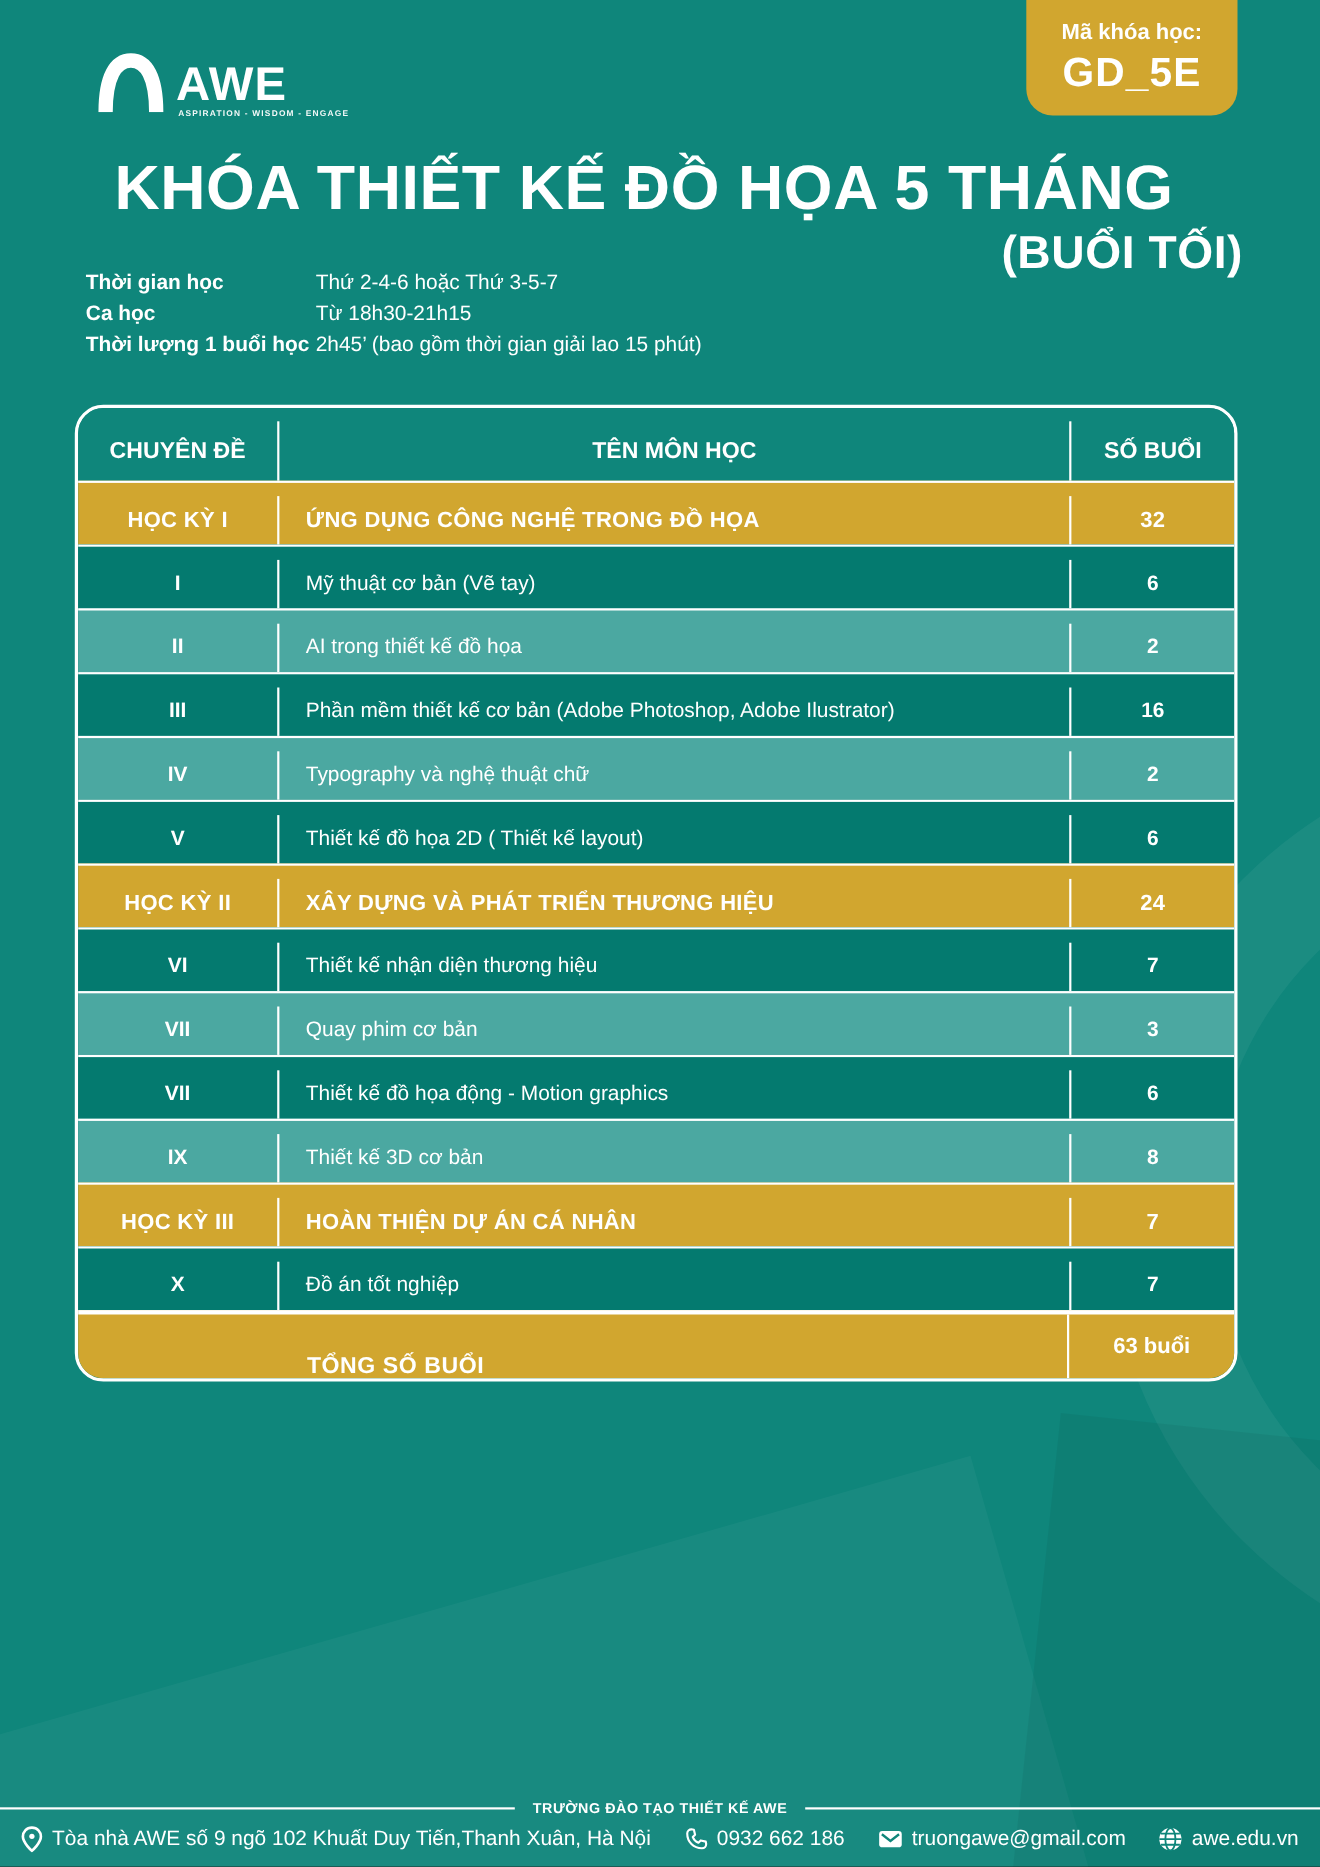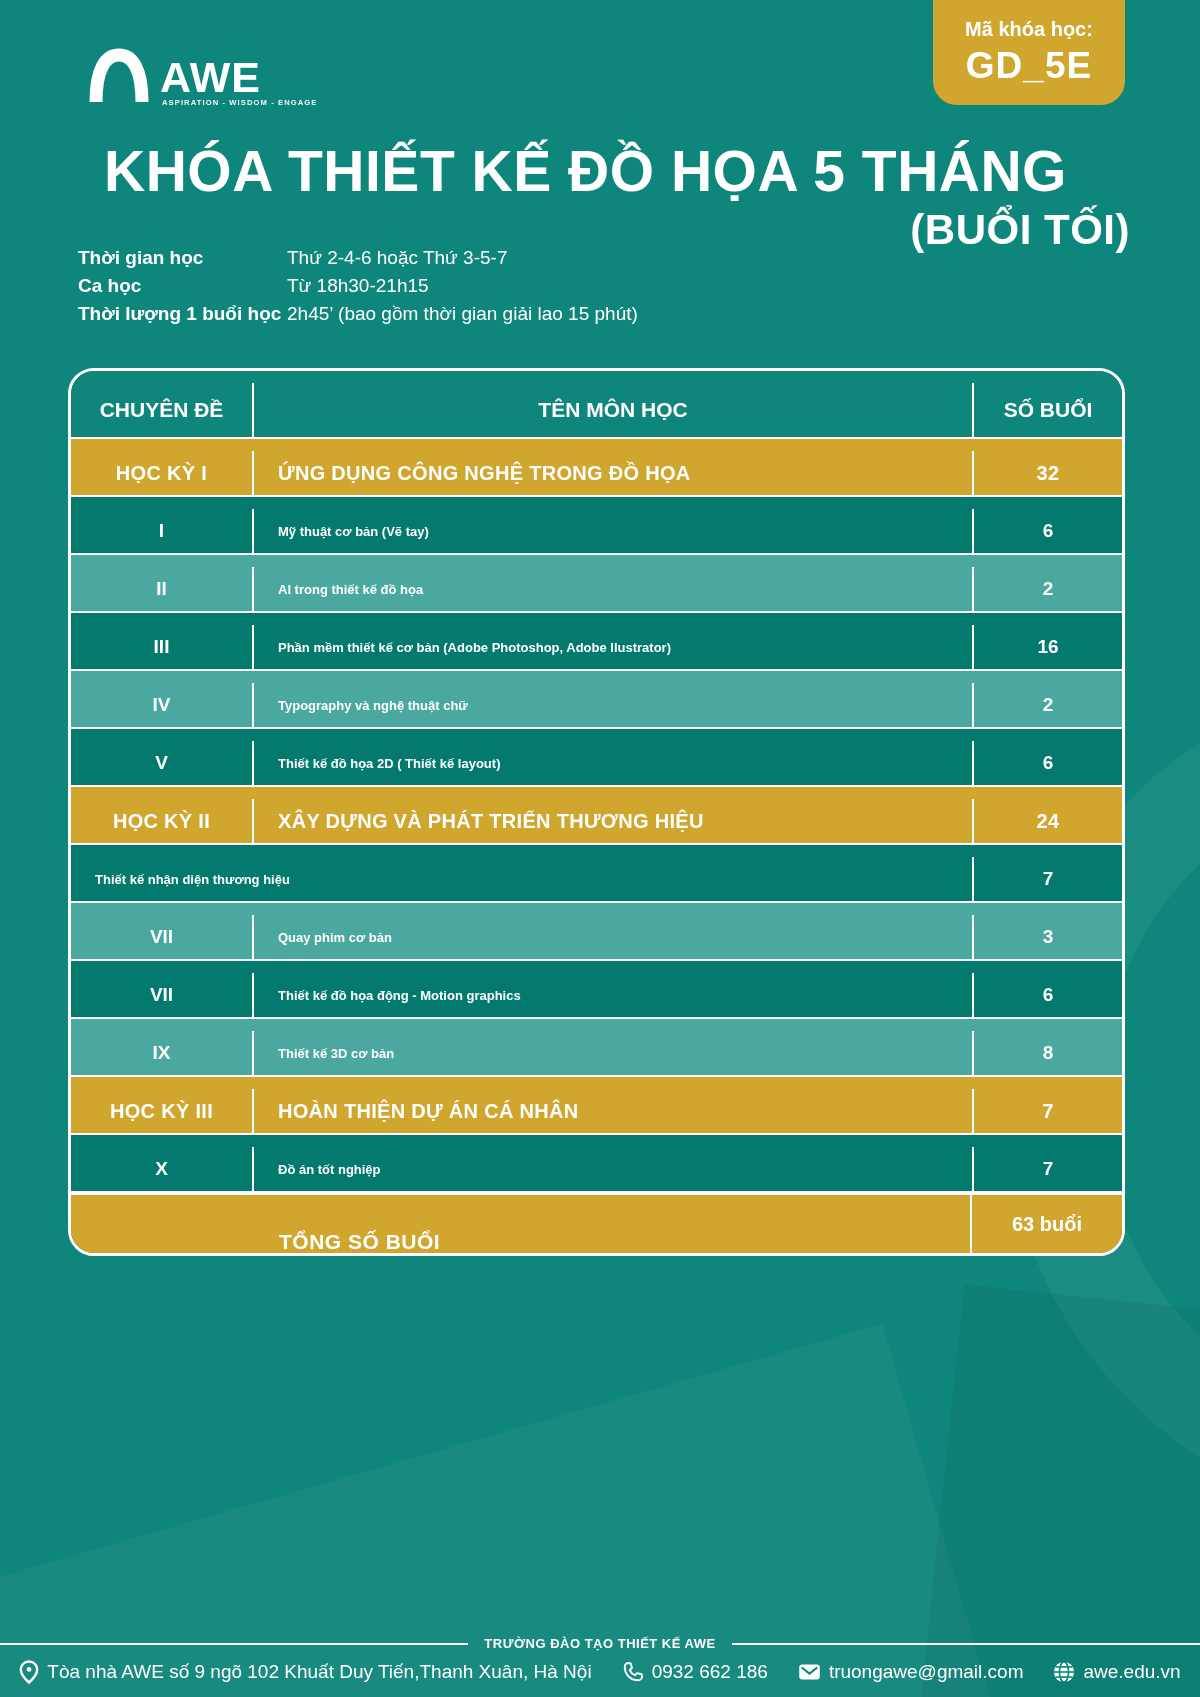--- a/index.html
+++ b/index.html
@@ -78,21 +78,21 @@
     position:absolute;left:68px;top:368px;width:1057px;
     box-sizing:border-box;
     border:3px solid #fff;border-radius:26px;
     overflow:hidden;
   }
   .t-row{display:flex;height:56px;border-top:2px solid #fff;}
   .t-head{display:flex;height:66px;background:var(--bg,#0F867B);border-top:none;}
   .cell{display:flex;align-items:center;box-sizing:border-box;margin-top:12px;}
   .c1{width:183px;justify-content:center;border-right:2px solid #fff;
       font-size:19px;font-weight:700;text-align:center;}
-  .c2{flex:1;padding:0 24px;font-size:13px;font-weight:700;}
+  .c2{flex:1;padding:0 24px;font-size:19px;font-weight:400;}
   .c3{width:150px;justify-content:center;border-left:2px solid #fff;
       font-size:19px;font-weight:700;}
   .t-head .c1,.t-head .c3{font-size:21px;font-weight:800;}
   .t-head .c2{justify-content:center;font-size:21px;font-weight:800;}
   .row-dark{background:var(--row-dark,#047A6F);}
   .row-light{background:var(--row-light,#4BA8A1);}
   .row-semester{background:var(--gold,#D1A62F);}
   .row-semester .c1,.row-semester .c2,.row-semester .c3{
     font-size:20px;font-weight:800;letter-spacing:.3px;
   }
@@ -195,20 +195,21 @@
             <div class="cell c1">V</div>
             <div class="cell c2">Thiết kế đồ họa 2D ( Thiết kế layout)</div>
             <div class="cell c3">6</div>
           </div>
           <div class="t-row row-semester">
             <div class="cell c1">HỌC KỲ II</div>
             <div class="cell c2">XÂY DỰNG VÀ PHÁT TRIỂN THƯƠNG HIỆU</div>
             <div class="cell c3">24</div>
           </div>
           <div class="t-row row-dark">
+            <div class="cell c1">VI</div>
             <div class="cell c2">Thiết kế nhận diện thương hiệu</div>
             <div class="cell c3">7</div>
           </div>
           <div class="t-row row-light">
             <div class="cell c1">VII</div>
             <div class="cell c2">Quay phim cơ bản</div>
             <div class="cell c3">3</div>
           </div>
           <div class="t-row row-dark">
             <div class="cell c1">VII</div>

